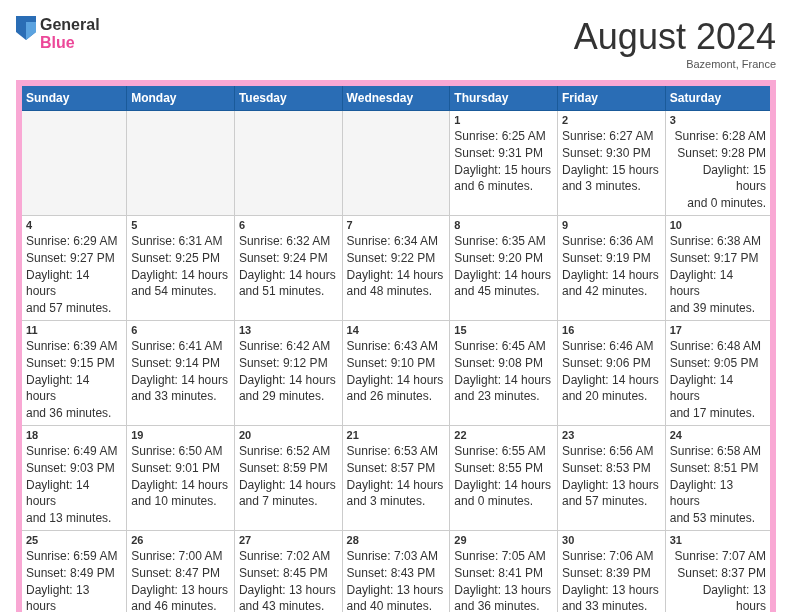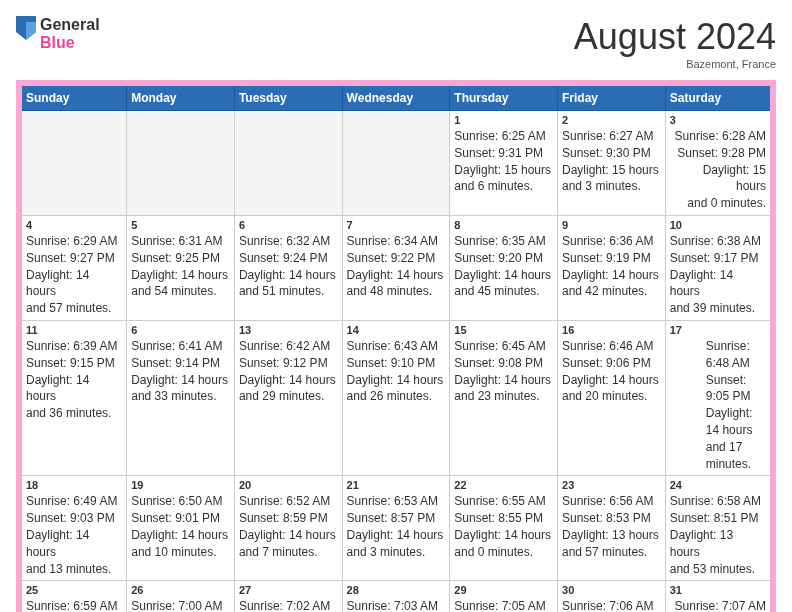--- a/index.html
+++ b/index.html
@@ -264,21 +264,21 @@
           </td>
           <td>
             <div class="day-number">16</div>
             <div class="day-info" style="white-space: pre-line;">Sunrise: 6:46 AM
 Sunset: 9:06 PM
 Daylight: 14 hours
 and 20 minutes.</div>
           </td>
           <td>
             <div class="day-number">17</div>
-            <div class="day-info" style="white-space: pre-line; margin-left: 36px;">Sunrise: 6:48 AM
+            <div class="day-info" style="white-space: pre-line;">Sunrise: 6:48 AM
 Sunset: 9:05 PM
 Daylight: 14 hours
 and 17 minutes.</div>
           </td>
         </tr>
         <tr>
           <td>
             <div class="day-number">18</div>
             <div class="day-info" style="white-space: pre-line;">Sunrise: 6:49 AM
 Sunset: 9:03 PM

